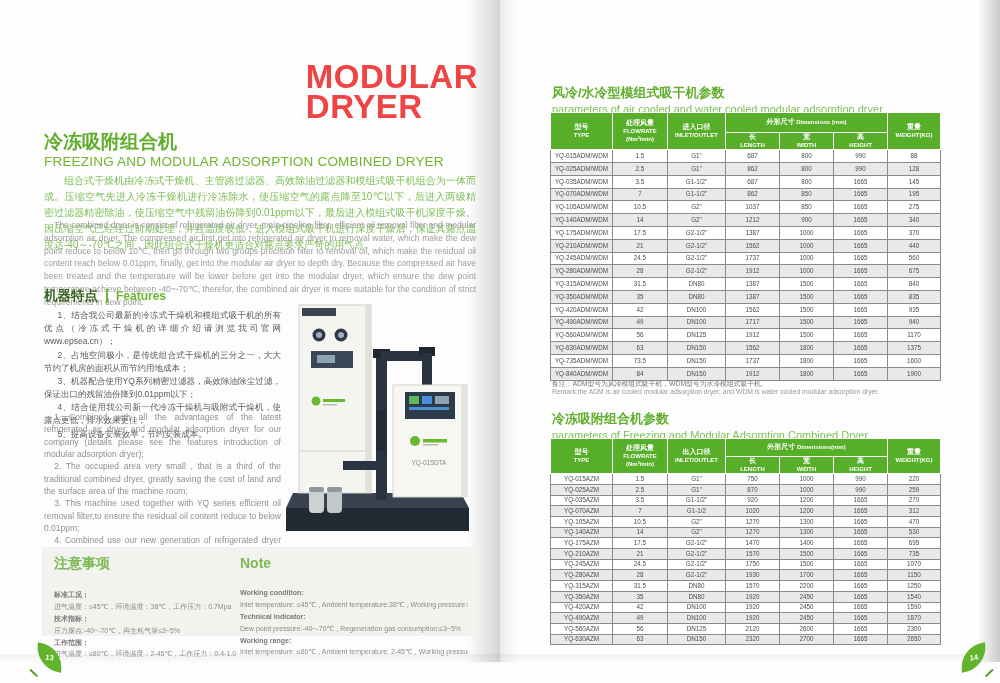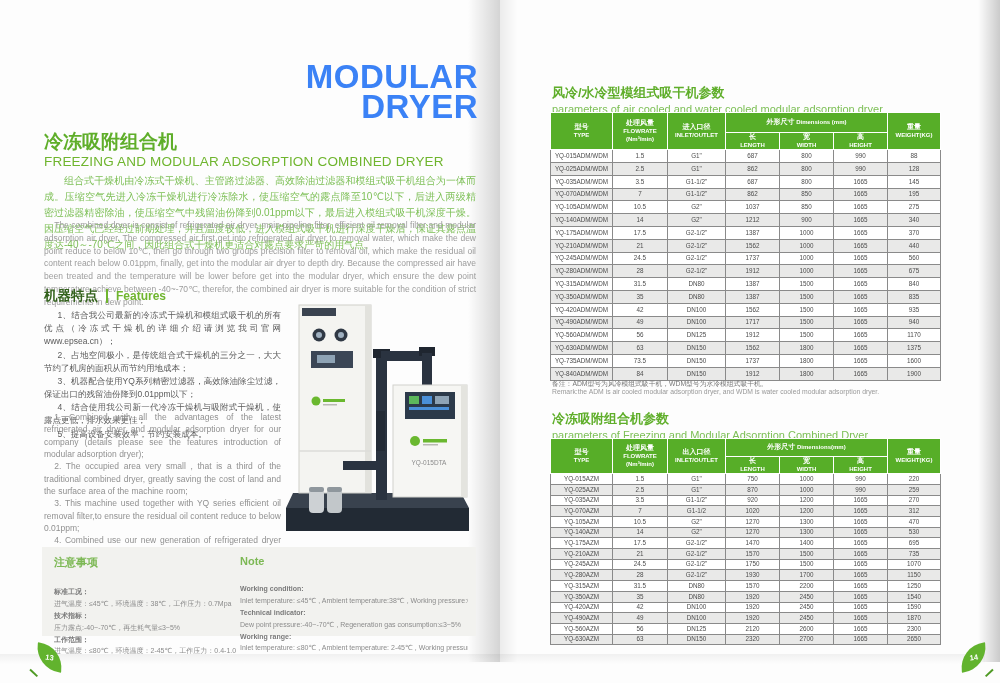--- a/index.html
+++ b/index.html
@@ -9,42 +9,42 @@
   
   .spine{left:468px;top:0;width:32px;height:662px;
          background:linear-gradient(to right,rgba(0,0,0,0),rgba(0,0,0,0.16));}
   .spine2{left:500px;top:0;width:18px;height:662px;
          background:linear-gradient(to right,rgba(0,0,0,0.07),rgba(0,0,0,0));}
   .rightedge{left:978px;top:0;width:22px;height:662px;
          background:linear-gradient(to right,rgba(0,0,0,0),rgba(0,0,0,0.20));}
   .bottomedge{left:0;top:654px;width:985px;height:10px;
          background:linear-gradient(to bottom,rgba(0,0,0,0.05),rgba(0,0,0,0));}
   
-  .big-title{right:522px;top:62px;text-align:right;color:#3b82f6;font-weight:bold;
+  .big-title{right:522px;top:62px;color:#ef4444;font-weight:bold;
              font-size:33px;line-height:0.92;letter-spacing:0.5px;}
   .cn-title{left:44px;top:129px;color:#5fae2a;font-weight:bold;font-size:19px;}
   .en-subtitle{left:44px;top:154px;color:#6fb52e;font-size:13.5px;letter-spacing:0.2px;}
   .cn-paragraph{left:44px;top:173px;width:432px;color:#7cbf55;font-size:10px;
                 line-height:1.6;text-align:justify;text-indent:2em;}
   .en-paragraph{left:44px;top:219px;width:432px;color:#9c9c9c;font-size:8.5px;
                 line-height:1.5;text-align:justify;text-indent:1.2em;}
   .features-head{left:44px;top:287px;display:flex;align-items:center;gap:8px;}
   .features-cn{color:#33621c;font-weight:bold;font-size:13.5px;}
   .features-bar{width:2px;height:14px;background:#6fb52e;}
   .features-en{color:#6fb52e;font-size:12px;font-weight:bold;}
   .cn-list{left:44px;top:309px;width:237px;color:#5a5a5a;font-size:8.5px;line-height:1.55;}
   .cn-list .li{text-indent:1.6em;text-align:justify;}
   .en-list{left:44px;top:411px;width:237px;color:#909090;font-size:8.5px;line-height:1.45;}
   .en-list .li{text-indent:1.2em;text-align:justify;}
   .product{left:281px;top:293px;width:194px;height:252px;}
   
   .note-box{left:42px;top:547px;width:434px;height:89px;background:#f2f2ef;}
   .note-col-cn{position:absolute;left:12px;top:8px;width:182px;}
   .note-col-en{position:absolute;left:198px;top:8px;width:228px;}
-  .note-head{color:#7cb854;font-weight:bold;font-size:11px;margin-bottom:16px;}
+  .note-head{color:#7cb854;font-weight:bold;font-size:14px;margin-bottom:16px;}
   .note-lines{font-size:7px;line-height:1.7;color:#8b8b8b;}
   .note-lines .li{white-space:nowrap;overflow:hidden;}
   .note-lines .li:nth-child(odd){font-weight:bold;color:#7a7a7a;}
   
   .leaf{width:27px;height:27px;background:#62b32e;border-radius:2% 95% 2% 95%;
         display:flex;align-items:center;justify-content:center;}
   .leaf span{color:#ffffff;font-size:7.5px;font-weight:bold;}
   .leaf-left{left:36px;top:644px;transform:rotate(8deg);}
   .leaf-left:after{content:"";position:absolute;left:-5px;bottom:-5px;width:10px;height:2px;
         background:#4f9a24;transform:rotate(35deg);}

